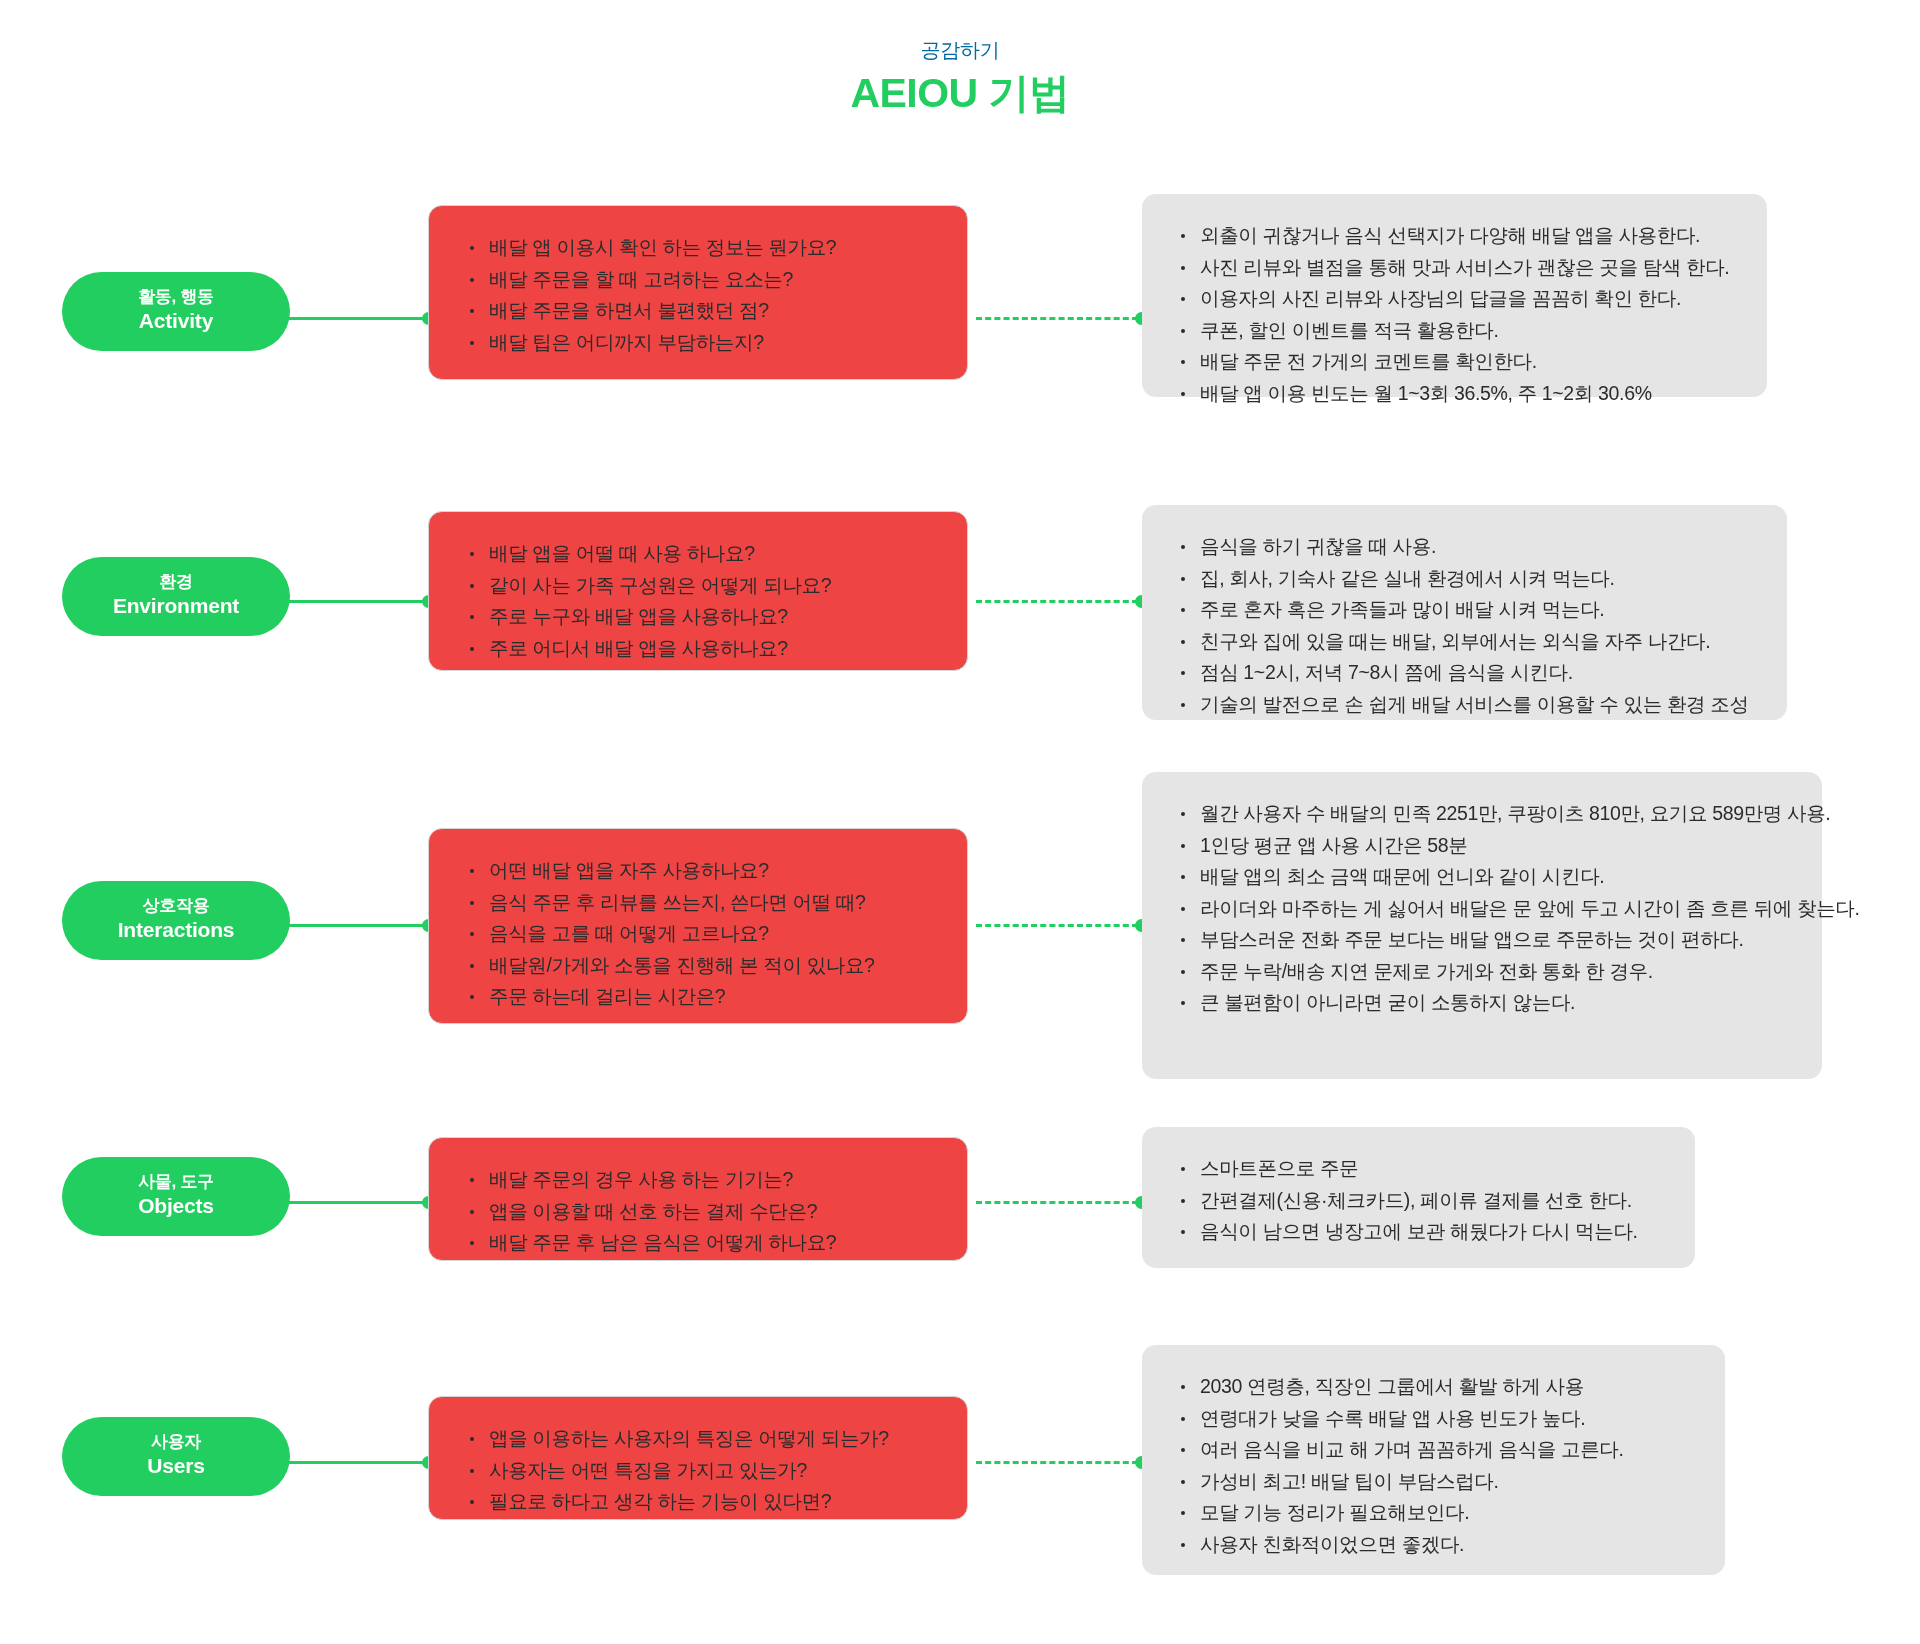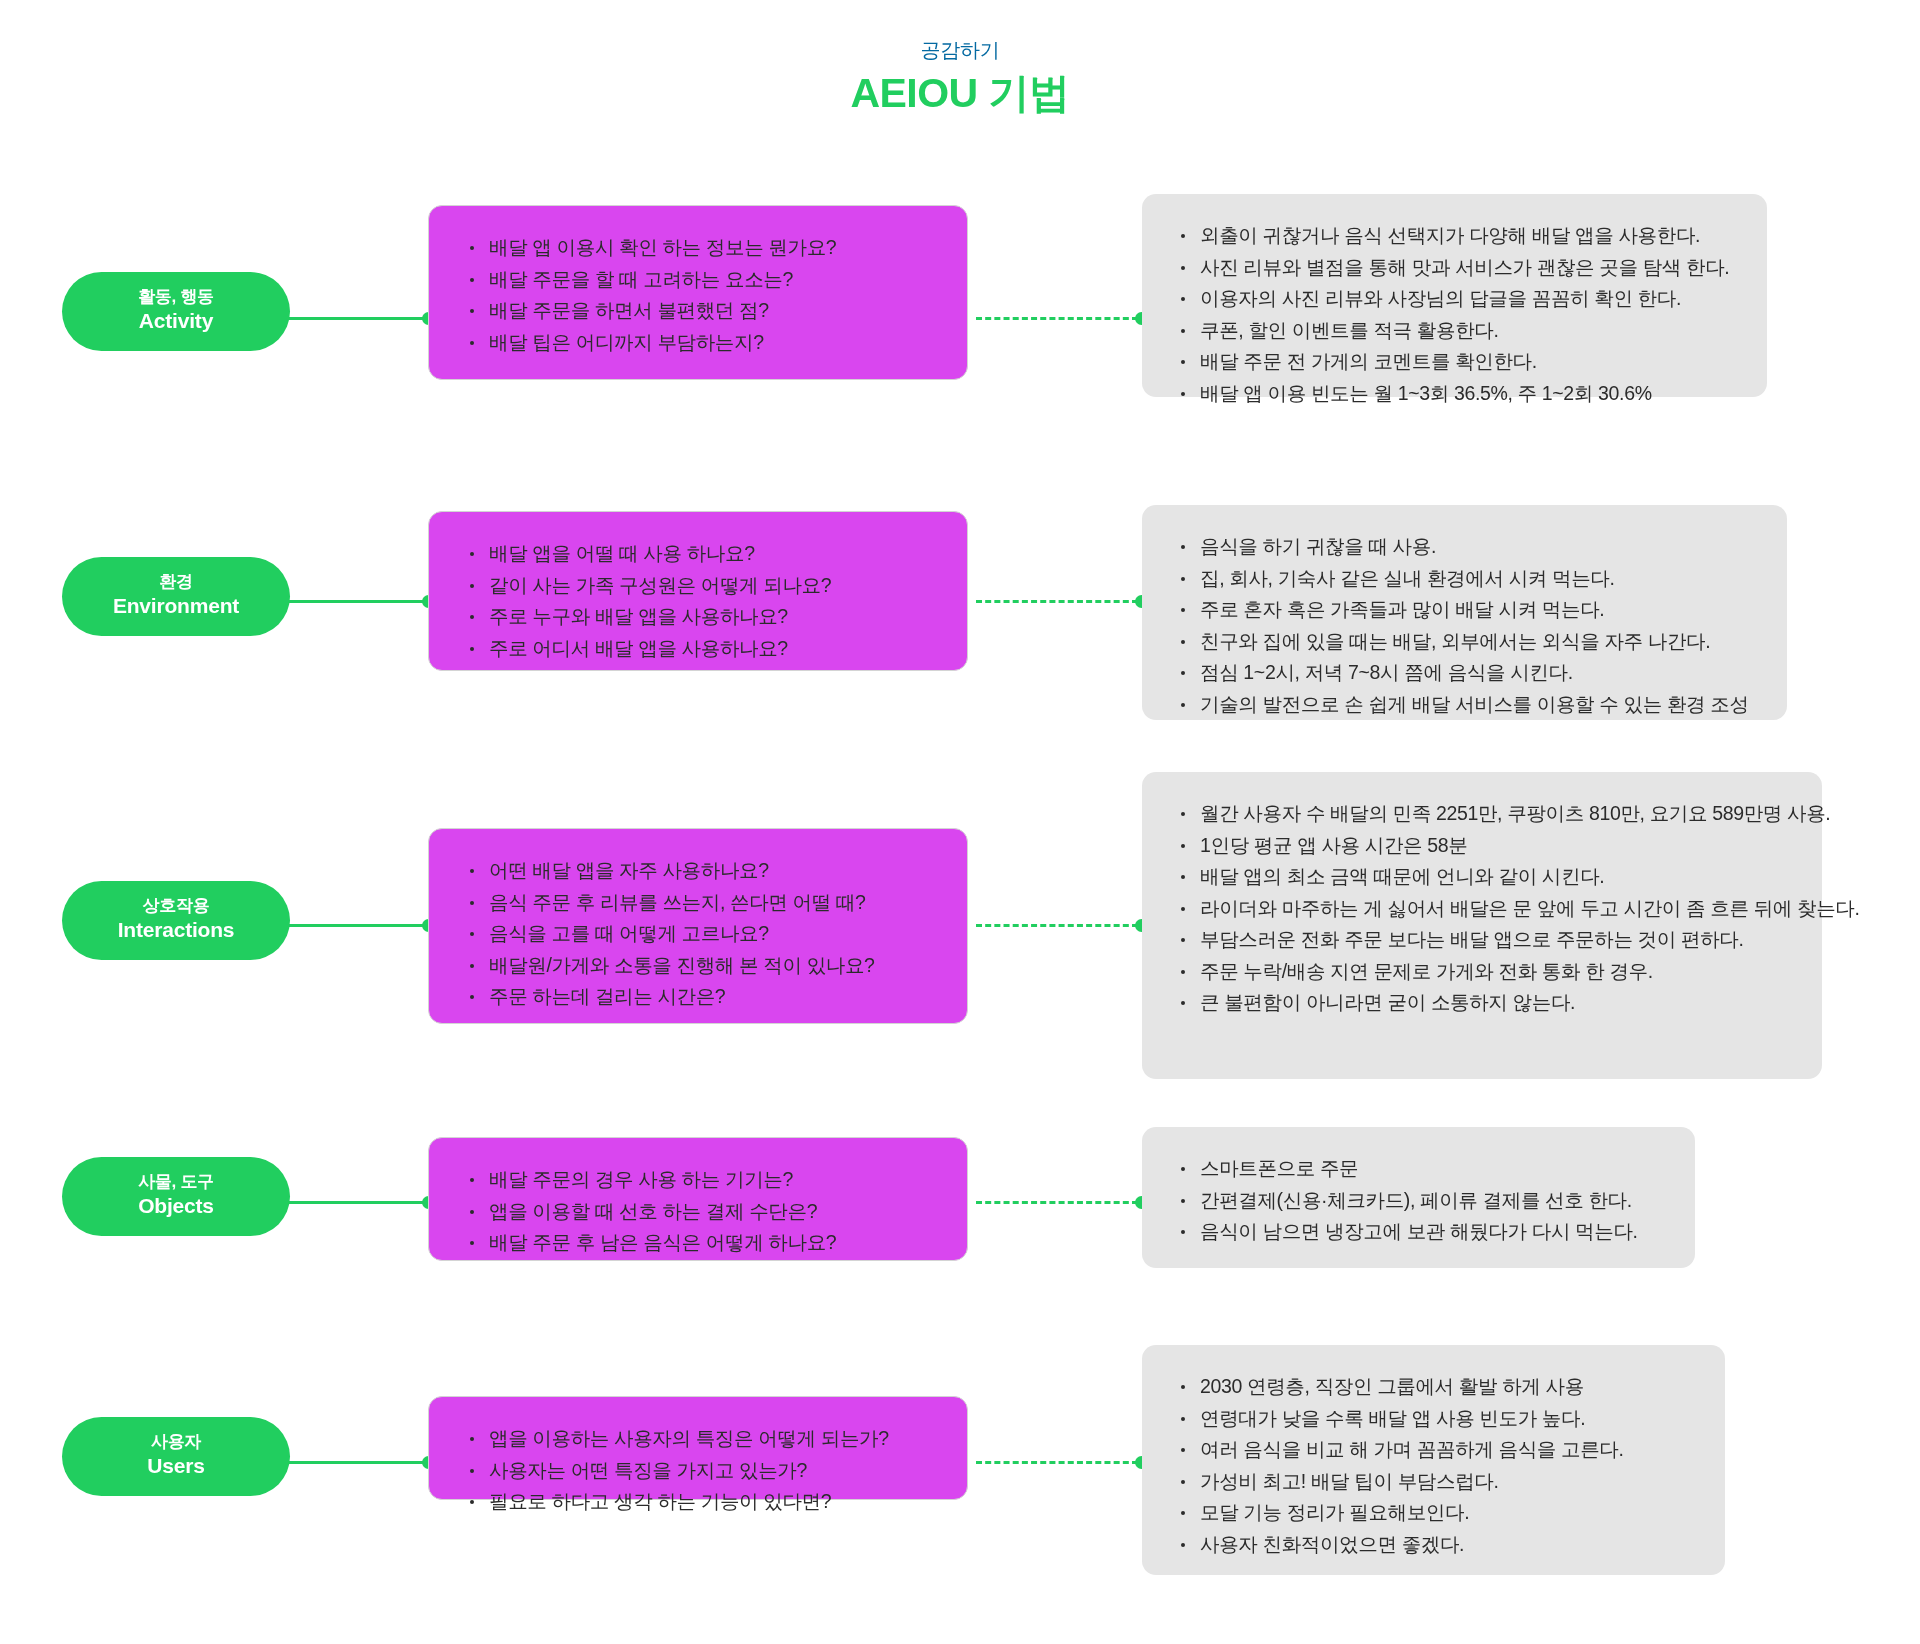--- a/index.html
+++ b/index.html
@@ -81,21 +81,21 @@
     position: absolute;
     height: 0;
     border-top: 3px dashed #21CE5F;
   }
 
   
   .qbox {
     position: absolute;
     left: 428px;
     width: 540px;
-    background: #d946ef;
+    background: #ef4444;
     border: 1.6px solid #d4d4d4;
     border-radius: 14px;
     padding: 26px 30px 26px 34px;
   }
 
   
   .abox {
     position: absolute;
     left: 1142px;
     background: #e5e5e5;
@@ -239,21 +239,21 @@
       </ul>
     </div>
     <div class="pill" style="top: 1417px;">
       <span class="ko">사용자</span>
       <span class="en">Users</span>
     </div>
     <div class="conn-solid" style="left: 284px; width: 146px; top: 1461px;"></div>
     <div class="conn-dot" style="left: 422px; top: 1456px;"></div>
     <div class="conn-dashed" style="left: 976px; width: 162px; top: 1461px;"></div>
     <div class="conn-dot" style="left: 1135px; top: 1456px;"></div>
-    <div class="qbox" style="top: 1396px; height: 104px;">
+    <div class="qbox" style="top: 1396px; height: 124px;">
       <ul class="bullets">
         <li>앱을 이용하는 사용자의 특징은 어떻게 되는가?</li>
         <li>사용자는 어떤 특징을 가지고 있는가?</li>
         <li>필요로 하다고 생각 하는 기능이 있다면?</li>
       </ul>
     </div>
     <div class="abox" style="top: 1345px; height: 230px; width: 583px;">
       <ul class="bullets">
         <li>2030 연령층, 직장인 그룹에서 활발 하게 사용</li>
         <li>연령대가 낮을 수록 배달 앱 사용 빈도가 높다.</li>

